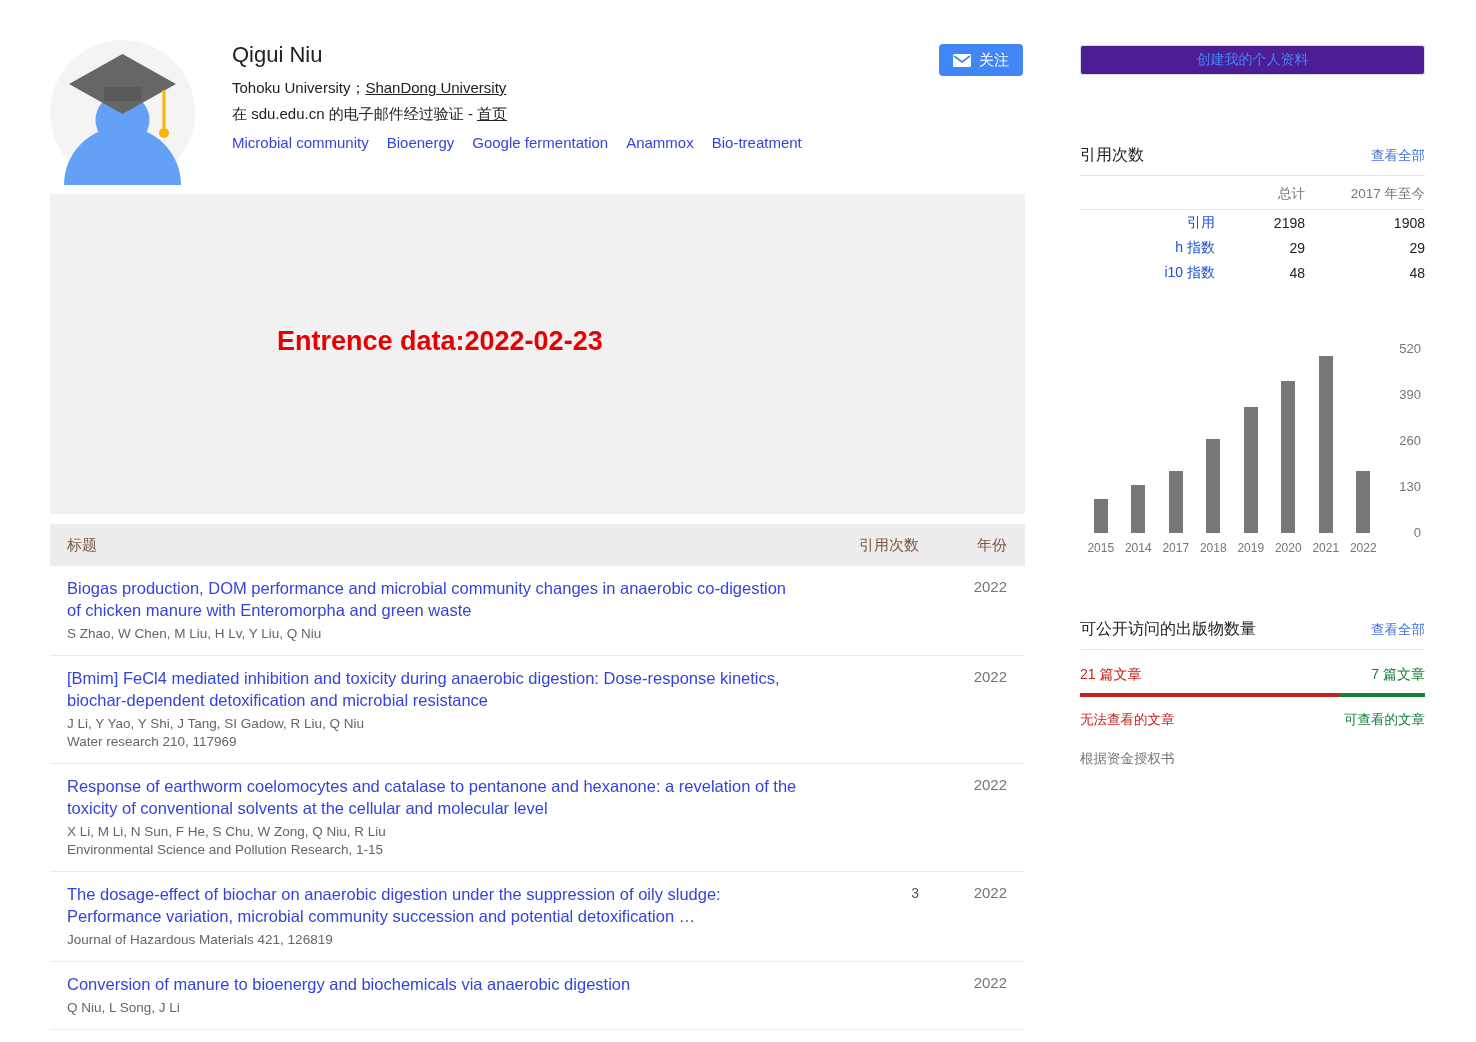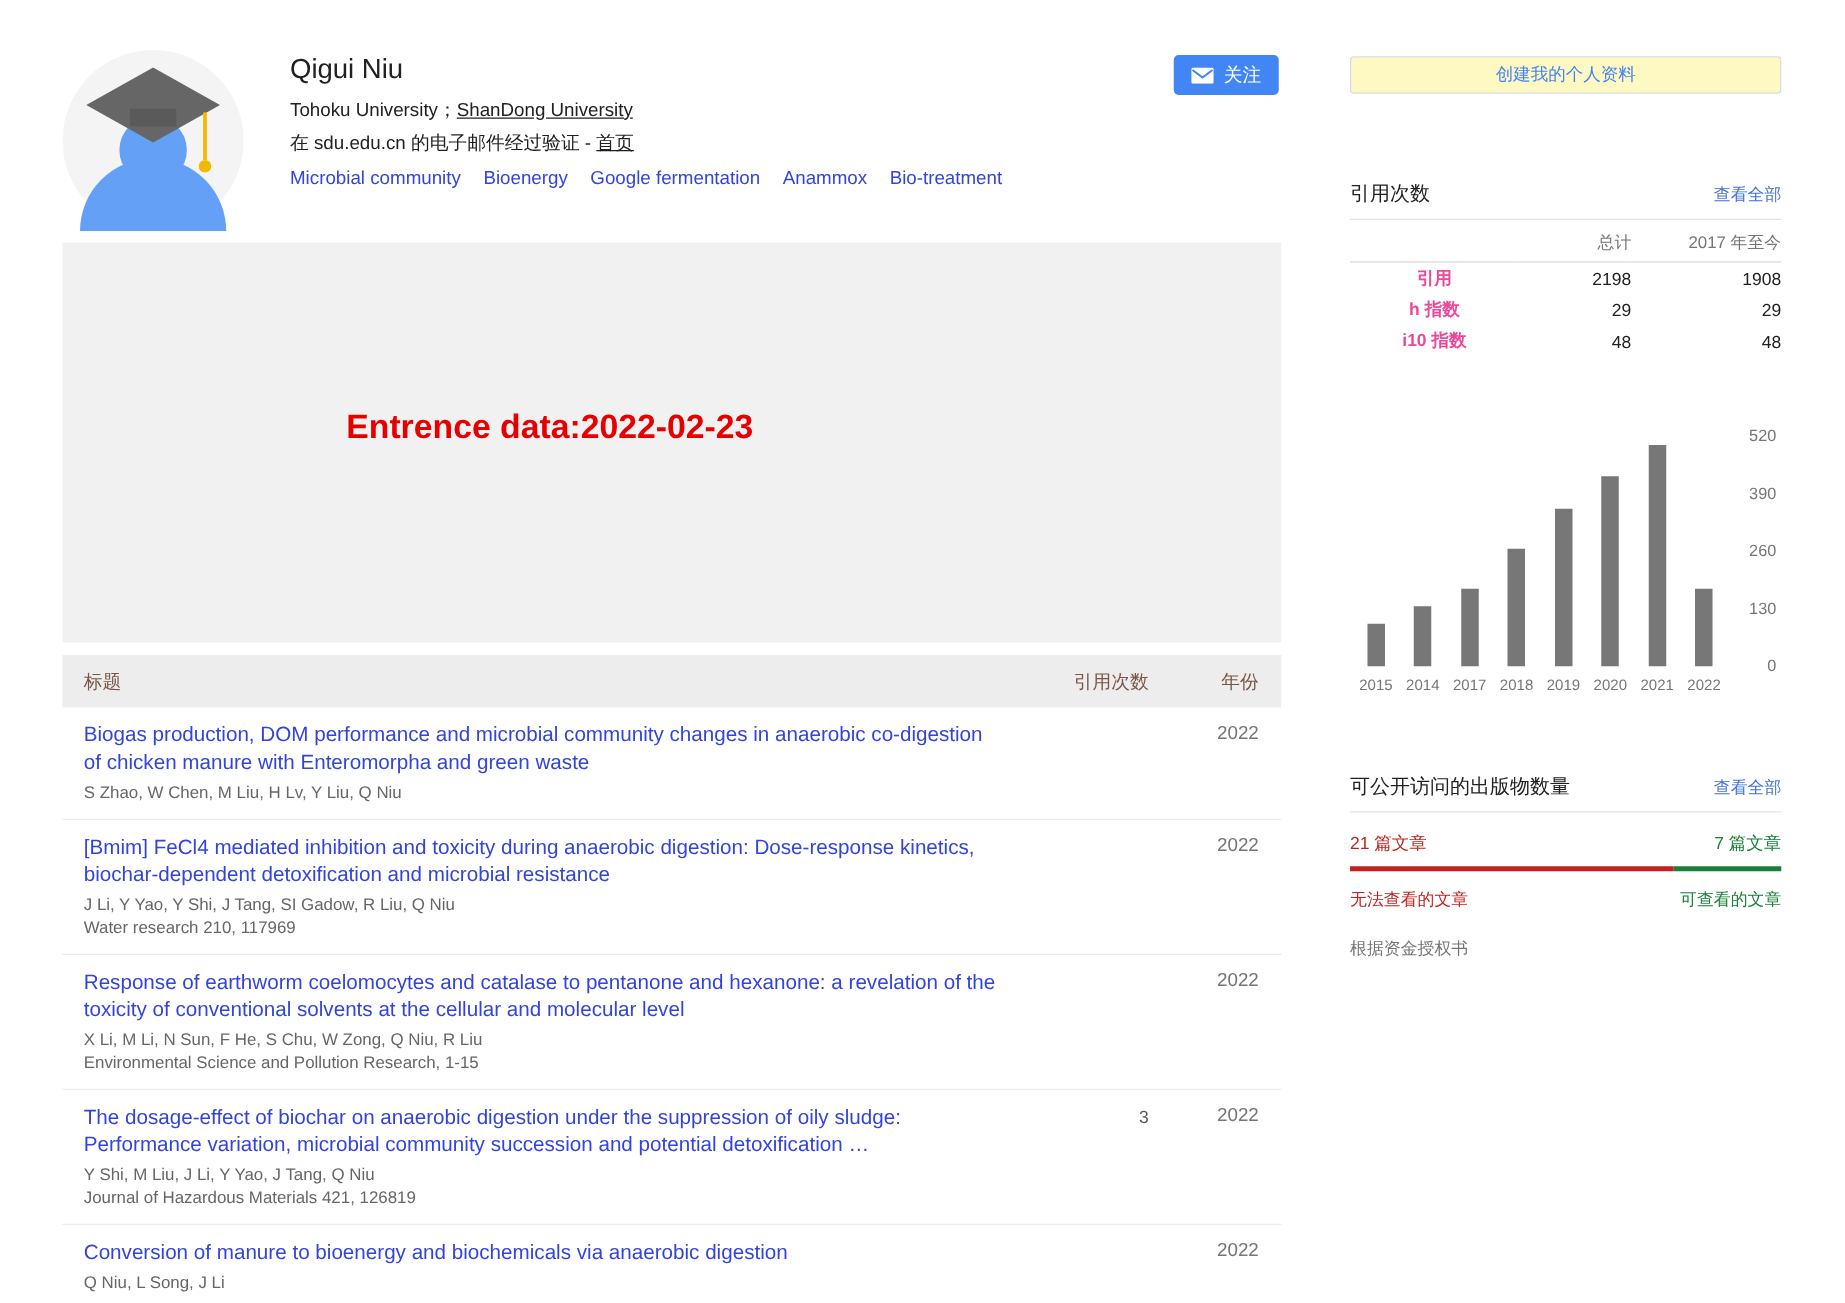--- a/index.html
+++ b/index.html
@@ -39,36 +39,36 @@
   .pub-main { flex:1; padding-right:28px; }
   .pub-title { display:block; font-size:16.5px; line-height:22px; color:#3344dd;
     text-decoration:none; margin-bottom:4px; cursor:pointer; }
   .pub-authors, .pub-venue { font-size:13.5px; line-height:18px; color:#666; }
   .pub-cited { width:90px; text-align:right; font-size:14px; color:#555; padding-top:2px;
     text-decoration:none; cursor:pointer; }
   .pub-year { width:88px; text-align:right; font-size:15px; color:#757575; padding-top:1px; }
 
   
   .sidebar { position:absolute; left:1080px; top:45px; width:345px; }
-  .create-btn { width:100%; height:30px; background:#fef9c3; border:1px solid #d8dce4;
+  .create-btn { width:100%; height:30px; background:#4c1d95; border:1px solid #d8dce4;
     border-radius:3px; color:#4285f4; font-size:14px; cursor:pointer;
     font-family:"Liberation Sans","DejaVu Sans",sans-serif; }
   .sec-head { display:flex; justify-content:space-between; align-items:baseline;
     border-bottom:1px solid #e4e4e4; padding-bottom:9px; }
   .cite-head { margin-top:70px; }
   .pa-head { margin-top:64px; }
   .sec-title { font-size:16px; color:#212121; }
   .view-all { font-size:13.5px; color:#4272db; text-decoration:none; cursor:pointer; }
 
   .stats { width:100%; border-collapse:collapse; }
   .stats th { font-weight:400; color:#757575; font-size:13.5px; text-align:right;
     padding:9px 0 6px; border-bottom:1px solid #e4e4e4; }
   .stats th:first-child { text-align:left; }
   .stats td { font-size:14px; text-align:right; padding:4px 0 3px; color:#212121; }
-  .stats td.stat-label { text-align:center; color:#ec4899; font-size:14px;font-weight:bold; }
+  .stats td.stat-label { text-align:right; color:#1d4ed8; font-size:14px; }
   .stats .c2 { width:90px; } .stats .c3 { width:120px; }
 
   .chart { position:relative; margin-top:64px; height:206px; }
   .chart-bars { position:absolute; left:2px; bottom:22px; width:300px; height:184px;
     display:flex; align-items:flex-end; }
   .bar-slot { flex:1; display:flex; justify-content:center; align-items:flex-end; height:100%; }
   .bar { width:14px; cursor:pointer; }
   .chart-yticks { position:absolute; right:4px; bottom:22px; height:184px; width:40px; }
   .ytick { position:absolute; right:0; font-size:13px; color:#757575; line-height:16px; }
   .chart-xlabels { position:absolute; left:2px; bottom:0; width:300px; display:flex; }
@@ -157,21 +157,20 @@
           <div class="pub-authors">X Li, M Li, N Sun, F He, S Chu, W Zong, Q Niu, R Liu</div>
           <div class="pub-venue">Environmental Science and Pollution Research, 1-15</div>
         </div>
         <a class="pub-cited"></a>
         <span class="pub-year">2022</span>
       </div>
 
       <div class="pub-row">
         <div class="pub-main">
           <a class="pub-title">The dosage-effect of biochar on anaerobic digestion under the suppression of oily sludge: Performance variation, microbial community succession and potential detoxification …</a>
-          <div class="pub-authors">Y Shi, M Liu, J Li, Y Yao, J Tang, Q Niu</div>
           <div class="pub-venue">Journal of Hazardous Materials 421, 126819</div>
         </div>
         <a class="pub-cited">3</a>
         <span class="pub-year">2022</span>
       </div>
 
       <div class="pub-row">
         <div class="pub-main">
           <a class="pub-title">Conversion of manure to bioenergy and biochemicals via anaerobic digestion</a>
           <div class="pub-authors">Q Niu, L Song, J Li</div>

